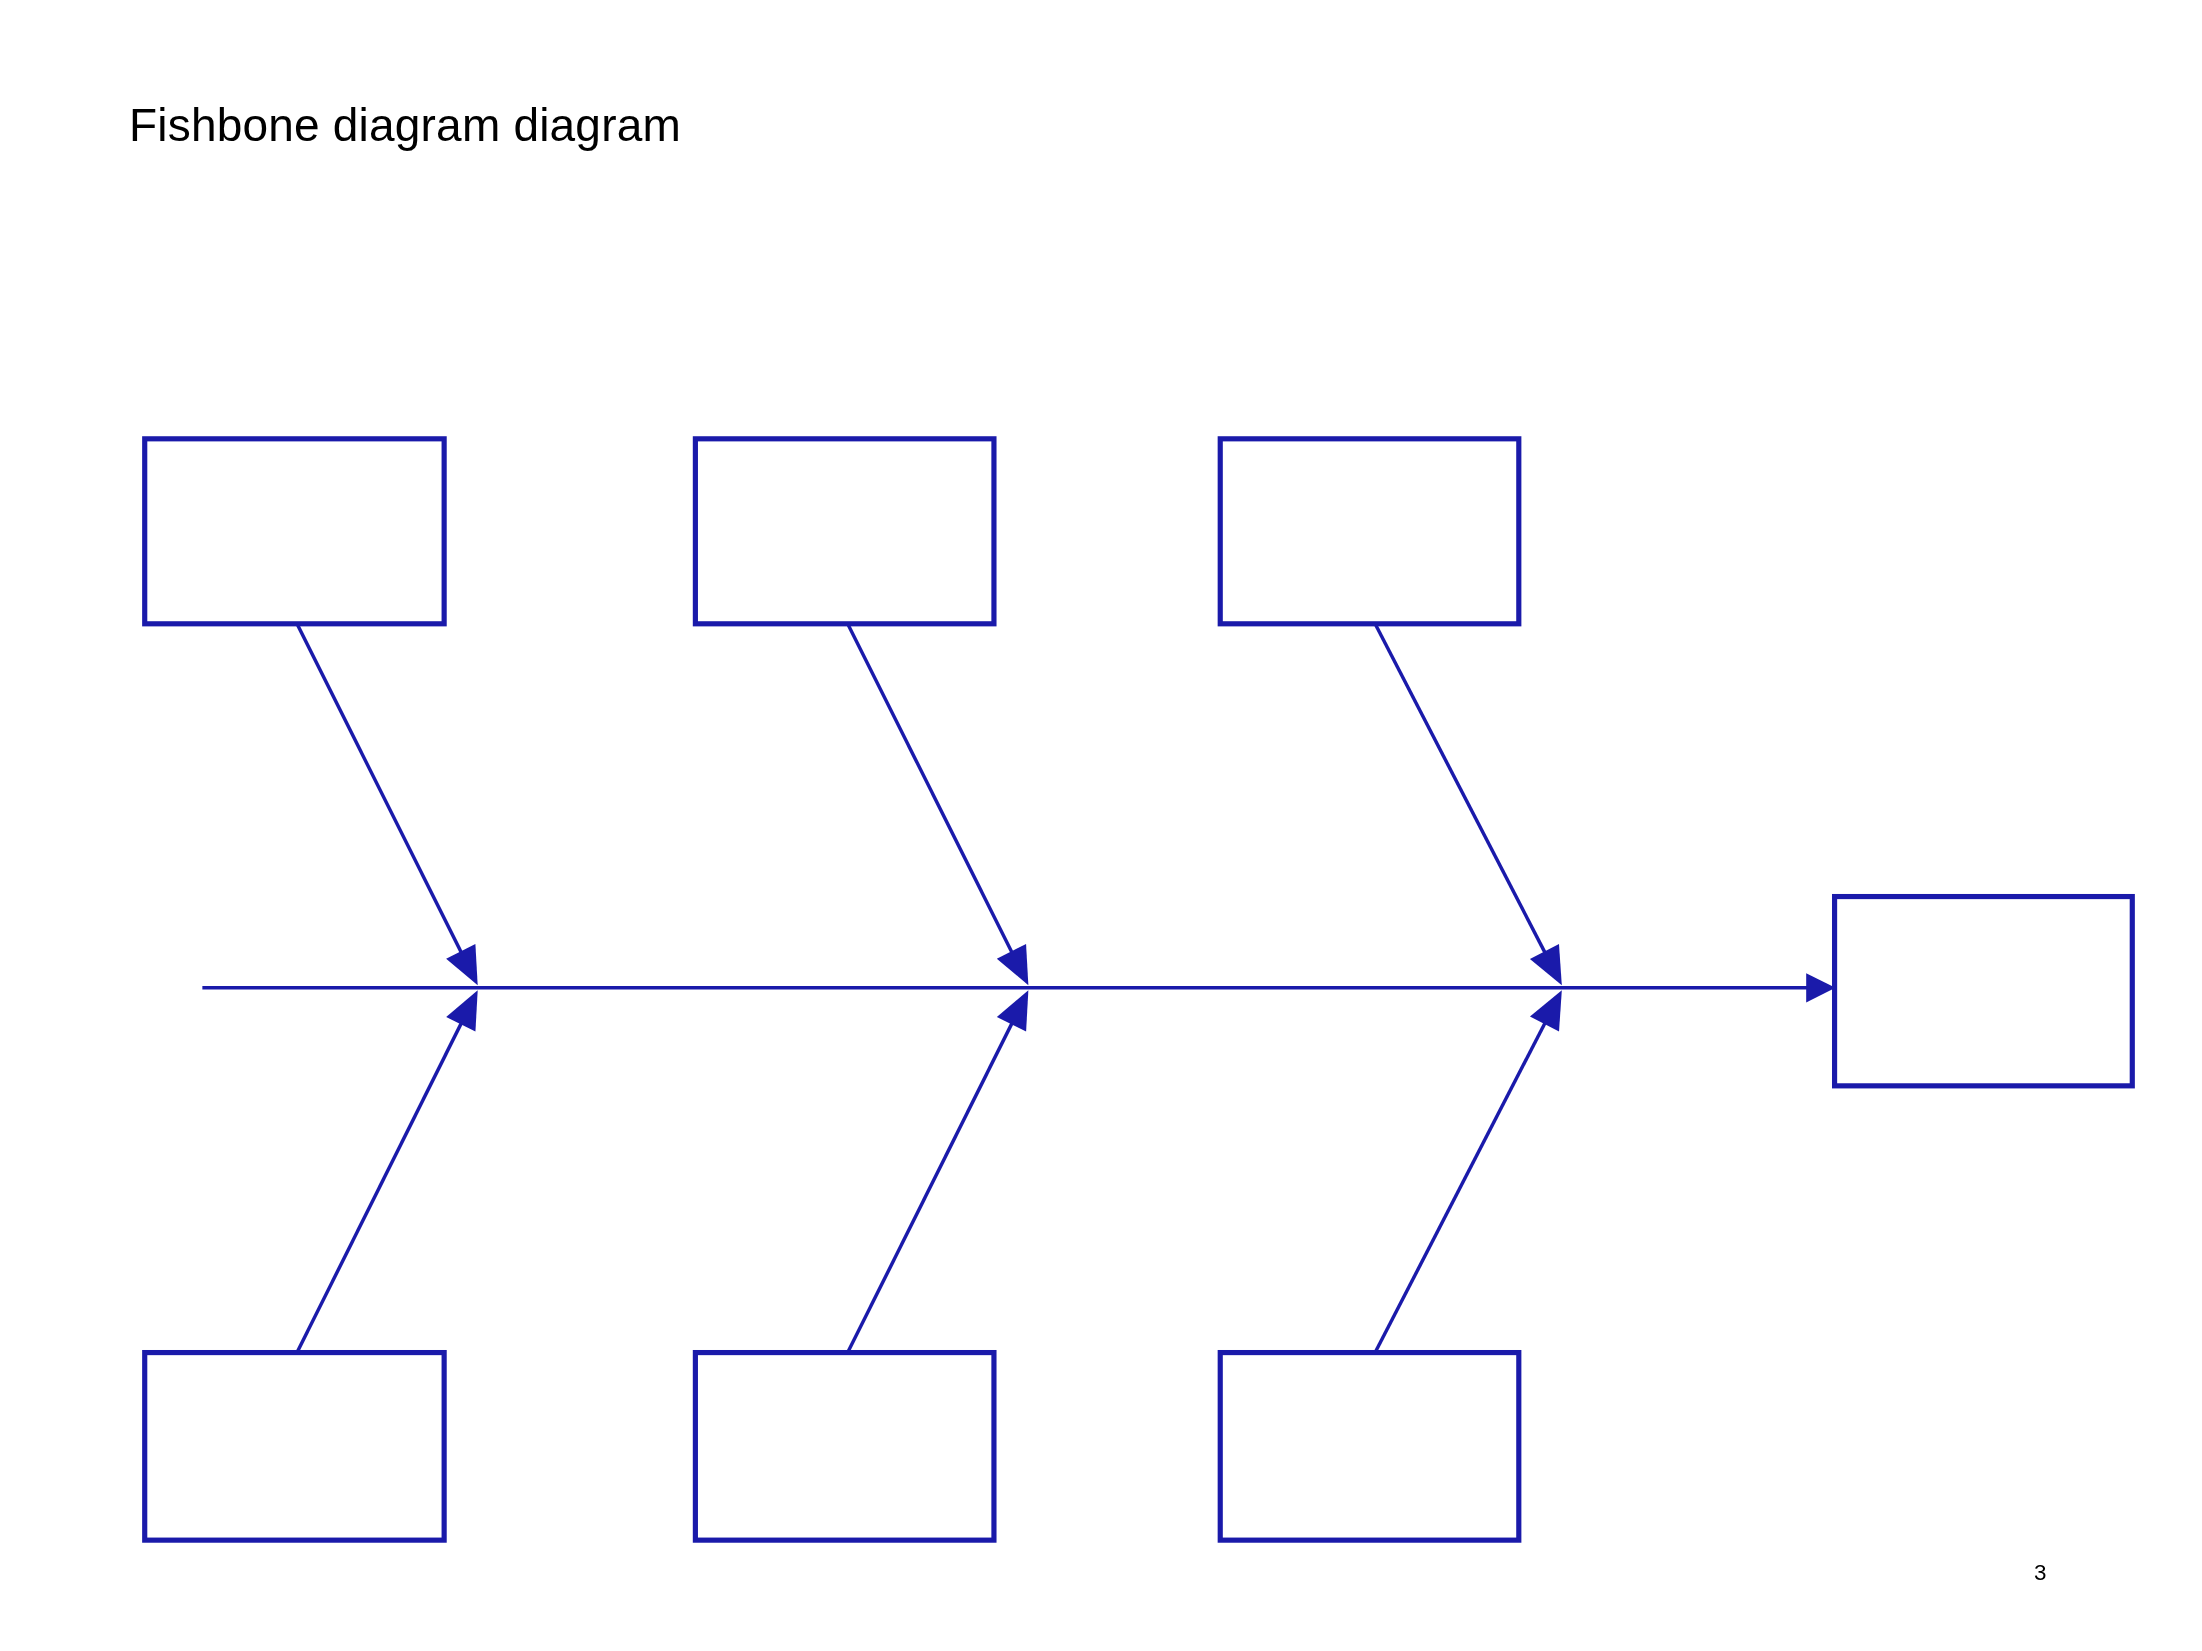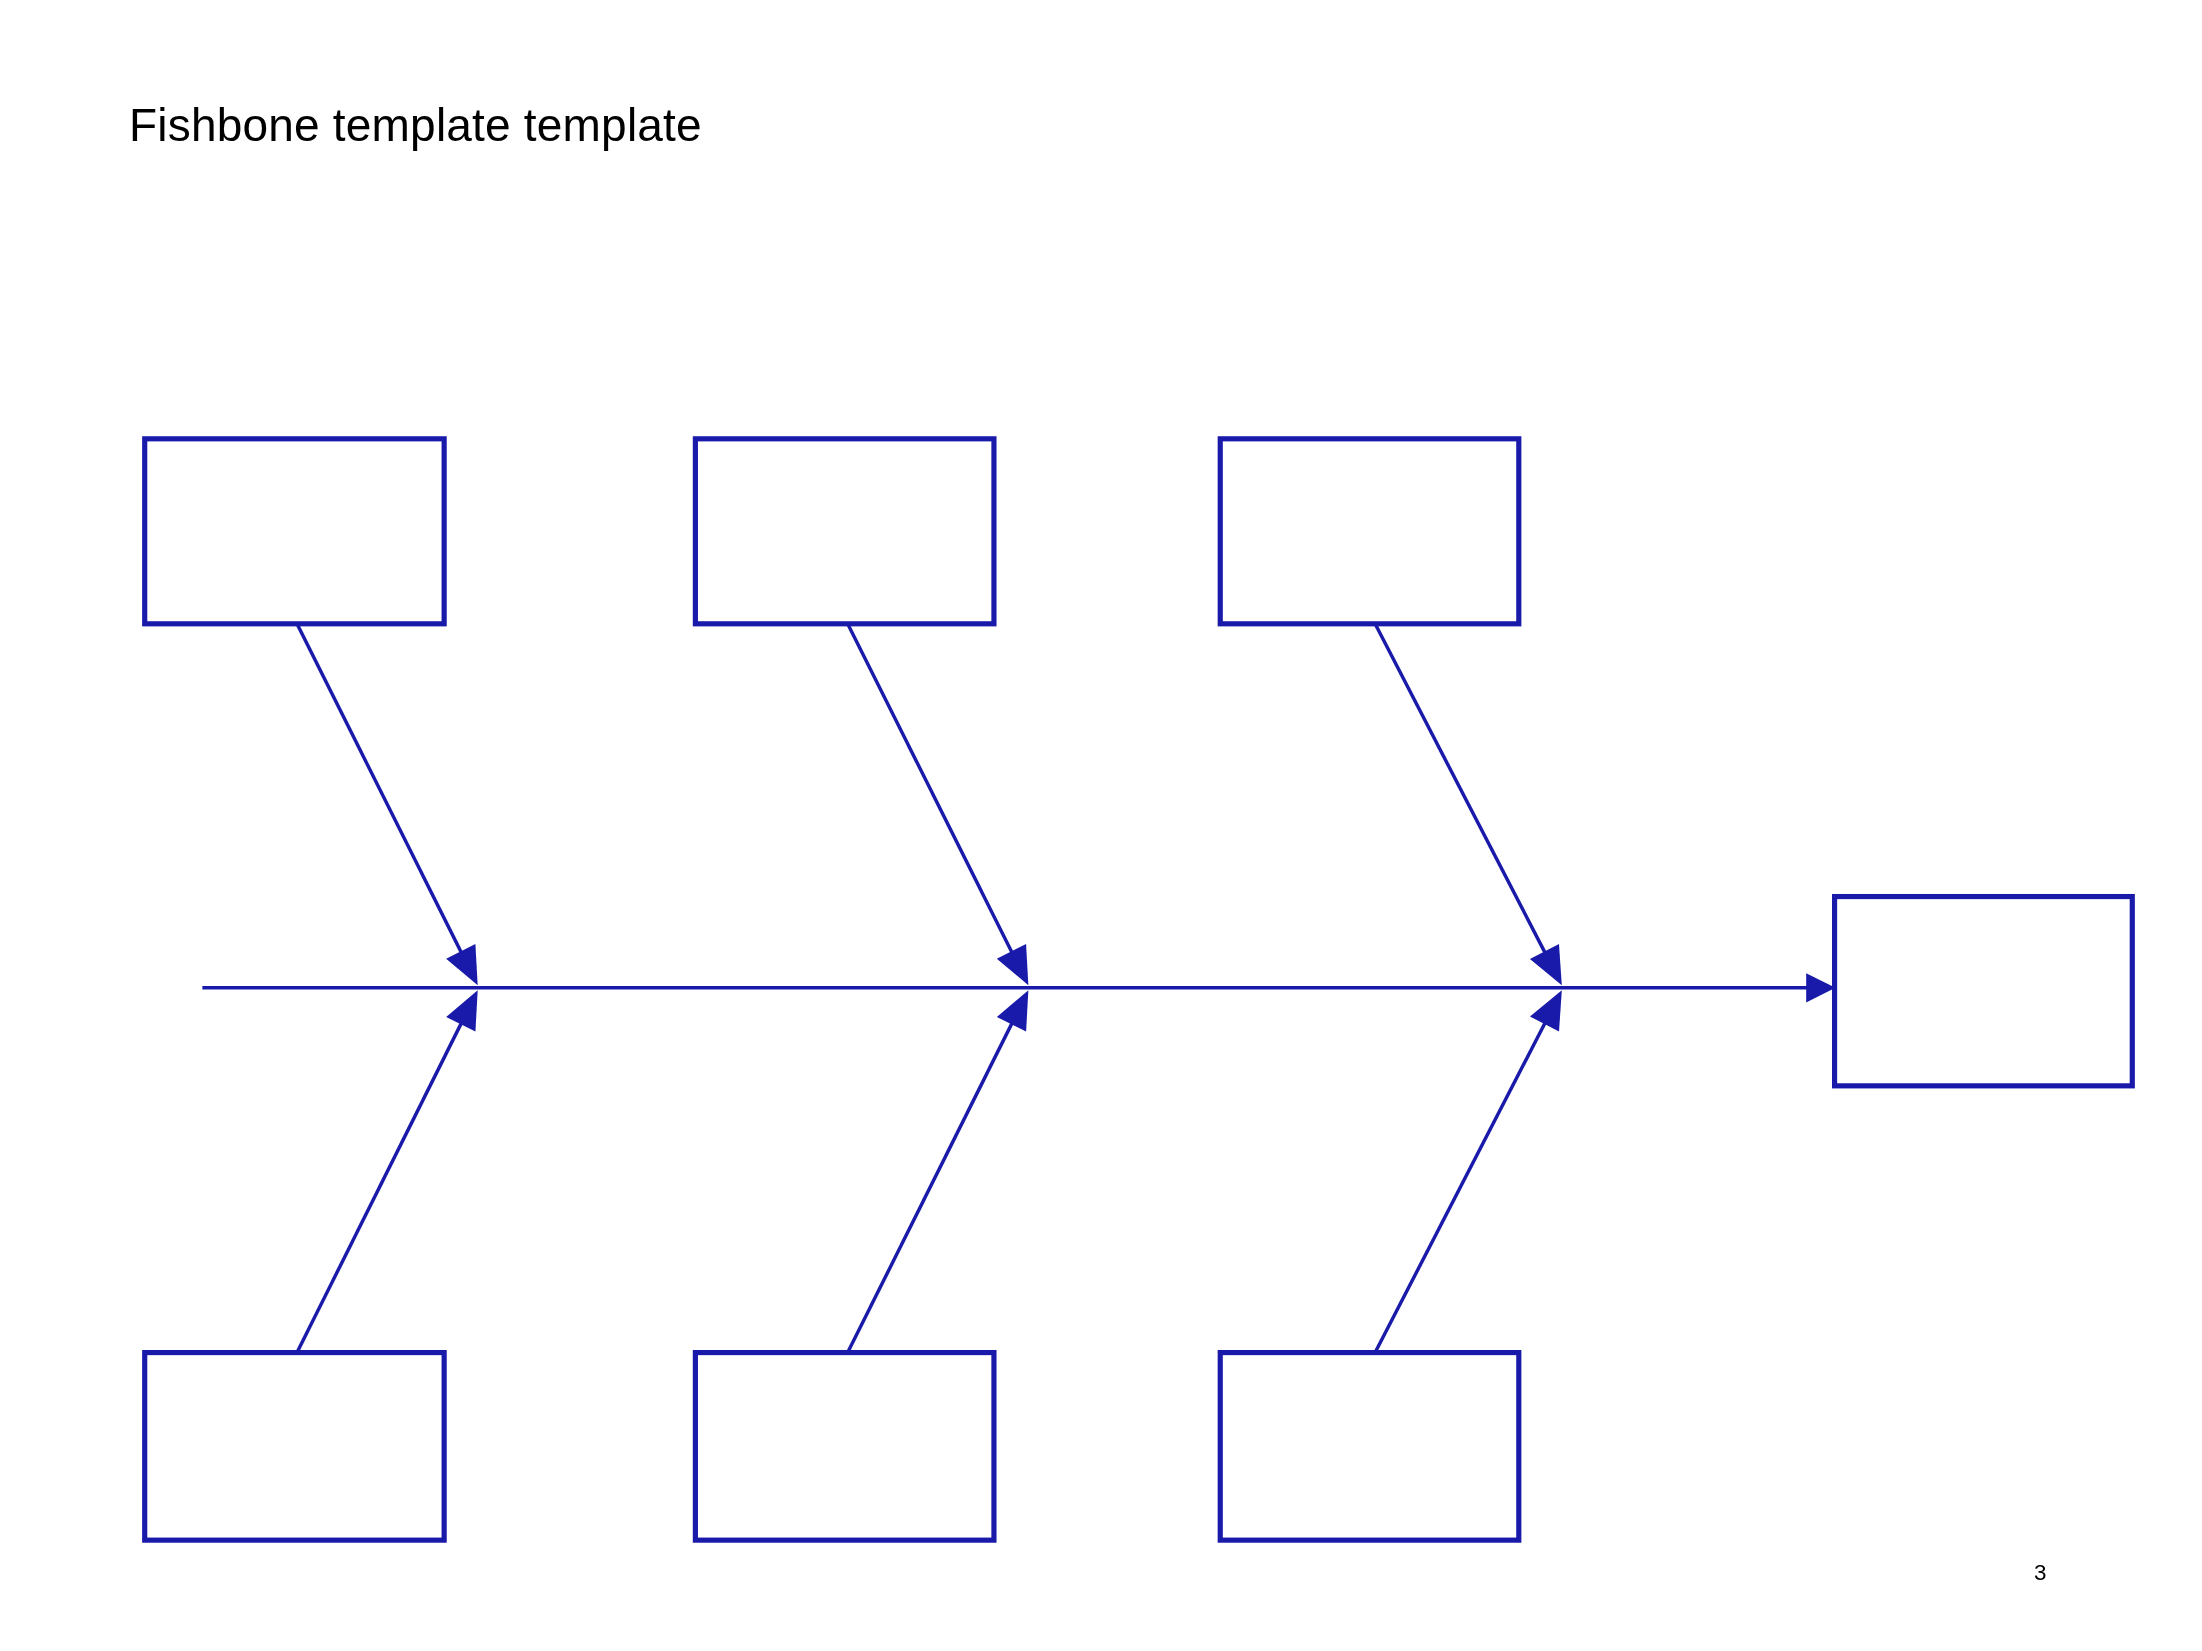--- a/index.html
+++ b/index.html
@@ -82,21 +82,21 @@
     font-family: "Liberation Sans", sans-serif;
     font-size: 34px;
     fill: #000000;
   }
 </style>
 </head>
 <body>
 
 <div id="slide">
 
-  <div id="slide-title">Fishbone template template</div>
+  <div id="slide-title">Fishbone diagram diagram</div>
 
   <svg id="fishbone-svg" viewBox="0 0 2560 1920" xmlns="http://www.w3.org/2000/svg">
     <g id="bones-layer">
         <line x1="345" y1="725" x2="538.2742115283015" y2="1111.548423056603" class="bone-line"></line>
         <polygon points="555,1145 518.3284851690034,1114.1422619105028 552.3167184270003,1097.1481452815046" class="arrow-head"></polygon>
         <line x1="985" y1="725" x2="1178.2742115283015" y2="1111.548423056603" class="bone-line"></line>
         <polygon points="1195,1145 1158.3284851690034,1114.1422619105028 1192.3167184270003,1097.1481452815046" class="arrow-head"></polygon>
         <line x1="1598" y1="725" x2="1797.832650059825" y2="1111.7728710835322" class="bone-line"></line>
         <polygon points="1815,1145 1777.92302548715,1114.6306410839236 1811.6832099477324,1097.1878791126226" class="arrow-head"></polygon>
         <line x1="345" y1="1572" x2="538.30601714745" y2="1184.4674608615408" class="bone-line"></line>

